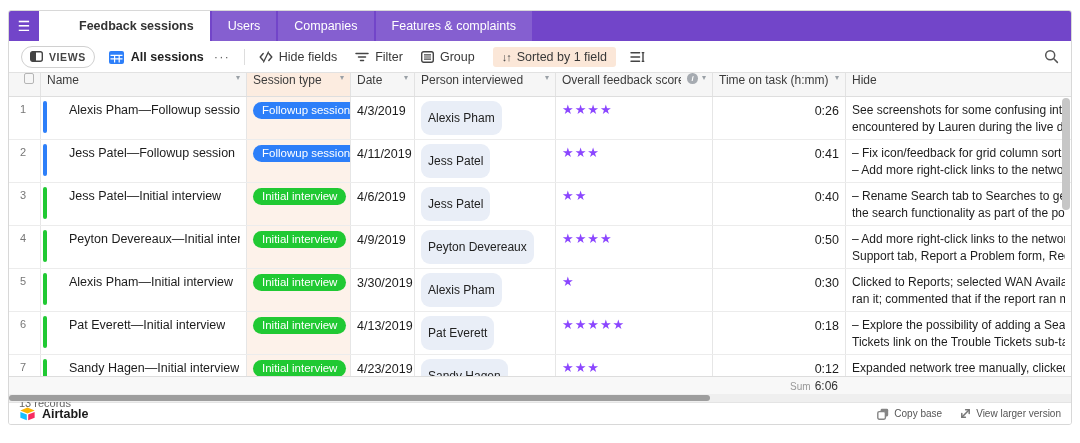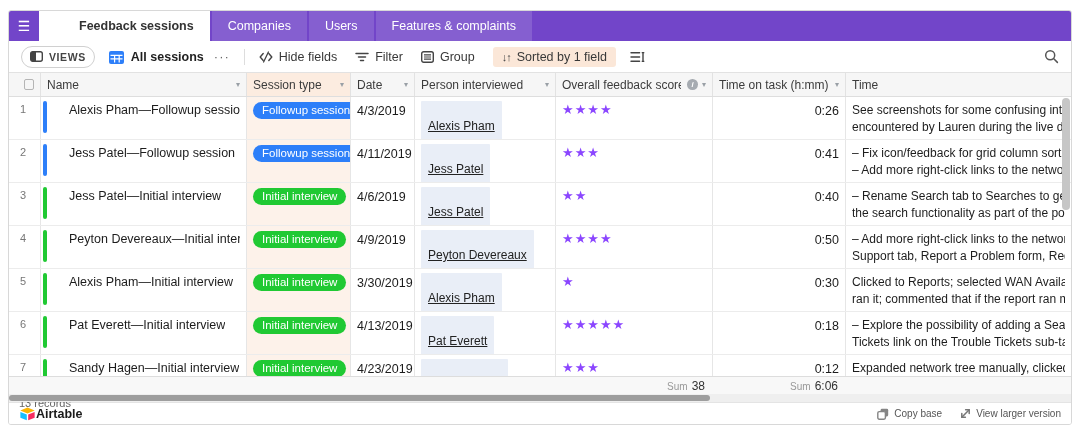--- a/index.html
+++ b/index.html
@@ -30,21 +30,21 @@
   .tb-btn { display:flex; align-items:center; gap:6px; font-size:12.5px;
     margin-right:18px; cursor:pointer; white-space:nowrap; }
   .tb-btn.sorted { background:#fbe7d8; border-radius:3px; padding:3px 9px; margin-right:14px; }
   .sort-glyph { font-size:11px; color:#444; letter-spacing:-1px; }
   .rowheight-btn { cursor:pointer; display:flex; align-items:center; }
   .search-btn { margin-left:auto; cursor:pointer; display:flex; align-items:center; }
 
   
   .gridhead { height:24px; background:#f6f6f6; border-bottom:1px solid #dedede;
     display:flex; align-items:stretch; font-size:12px; color:#3c3c3c; }
-  .hcell { display:flex; align-items:center; padding:0 6px; border-right:1px solid #e2e2e2; }
+  .hcell { display:flex; padding:0 6px; border-right:1px solid #e2e2e2; }
   .hcell .lbl { white-space:nowrap; overflow:hidden; }
   .caret { margin-left:auto; font-size:8px; color:#9aa0a6; padding-left:4px; }
   .hcell.sorted { background:#fcece0; }
   .c-num { width:32px; } .c-name { width:206px; } .c-type { width:104px; }
   .c-date { width:64px; } .c-person { width:141px; } .c-score { width:157px; }
   .c-time { width:133px; } .c-notes { flex:1; border-right:none; }
   .checkbox { width:11px; height:11px; border:1.5px solid #b5b5b5; border-radius:2px;
     margin-left:9px; cursor:pointer; }
   .info-dot { width:11px; height:11px; border-radius:50%; background:#a6abb1; color:#fff;
     font-size:7.5px; display:inline-flex; align-items:center; justify-content:center;
@@ -56,22 +56,22 @@
   .cell.c-notes { border-right:none; }
   .cell.sorted { background:#fdf2ea; }
   .rnum { display:block; padding-top:6px; padding-left:5px; font-size:11px; color:#777; }
   .cell.c-name { display:flex; align-items:flex-start; padding-left:2px; }
   .colorbar { width:4px; height:32px; border-radius:2px; margin-top:4px; flex:none; }
   .nametxt { margin-left:22px; padding-top:6px; font-size:12.5px; color:#1c1c1c;
     white-space:nowrap; overflow:hidden; }
   .pill { display:inline-block; margin-top:5px; padding:2px 9px 3px; border-radius:10px;
     color:#fff; font-size:11.5px; white-space:nowrap; }
   .dateval { display:block; padding-top:7px; font-size:12.5px; color:#1c1c1c; white-space:nowrap; }
-  .chip { display:inline-block; margin-top:4px; padding:18px 7px; border-radius:1px;
-    background:#e9eef7; font-size:12px; color:#222; white-space:nowrap;text-decoration:underline; }
+  .chip { display:inline-block; margin-top:4px; padding:10px 7px; border-radius:9px;
+    background:#e9eef7; font-size:12px; color:#222; white-space:nowrap; }
   .stars { display:block; padding-top:5px; color:#8b46ff; font-size:13px; letter-spacing:1px; }
   .timeval { display:block; padding-top:7px; font-size:12.5px; color:#1c1c1c; text-align:right; }
   .noteline { font-size:12px; line-height:16.5px; color:#1d1d1d; white-space:nowrap; overflow:hidden; }
   .notes-pad { padding-top:5px; }
   .vscroll { position:absolute; top:1px; right:1px; width:8px; height:112px;
     background:#c6c6c6; border-radius:4px; cursor:pointer; }
 
   
   .summary { position:relative; height:18px; background:#f8f8f8; border-top:1px solid #ddd;
     font-size:11px; color:#666; }
@@ -82,36 +82,36 @@
   .sumlabel { font-size:10px; color:#999; margin-right:4px; }
   .sumval { font-size:12px; color:#333; }
 
   .hscroll { height:8px; background:#efefef; position:relative; }
   .hthumb { position:absolute; left:0; top:1px; height:6px; width:66%;
     background:#9e9e9e; border-radius:3px; cursor:pointer; }
 
   
   .bottombar { height:22px; background:#fff; border-top:1px solid #e4e4e4;
     display:flex; align-items:center; padding:0 10px; }
-  .brand { display:flex; align-items:flex-start; cursor:pointer; }
+  .brand { display:flex; align-items:flex-start; gap:6px; cursor:pointer; }
   .brandname { font-size:12.5px; font-weight:700; color:#1a1a1a; }
   .foot-links { margin-left:auto; display:flex; align-items:center; gap:18px; }
   .foot-link { display:flex; align-items:center; gap:5px; font-size:10px; color:#555; cursor:pointer; }
   svg { display:block; }
 </style>
 </head>
 <body>
 
 <div class="frame">
 
   <div class="tabbar">
     <div class="hamburger">☰</div>
     <div class="tab active">Feedback sessions</div>
+    <div class="tab">Users</div>
     <div class="tab">Companies</div>
-    <div class="tab">Users</div>
     <div class="tab">Features &amp; complaints</div>
   </div>
 
   <div class="toolbar">
     <button class="views-btn">
       <span>
           <svg width="13" height="11" viewBox="0 0 13 11">
             <rect x="0.7" y="0.7" width="11.6" height="9.6" rx="2" fill="none" stroke="#444" stroke-width="1.4"></rect>
             <path d="M2.7 0.7 h3.3 v9.6 h-3.3 a2 2 0 0 1 -2 -2 v-5.6 a2 2 0 0 1 2 -2 z" fill="#444"></path>
           </svg>
@@ -202,21 +202,21 @@
     <div class="hcell c-score">
       <span class="lbl">Overall feedback score</span>
       <span class="info-dot">i</span>
       <span class="caret">▾</span>
     </div>
     <div class="hcell c-time">
       <span class="lbl">Time on task (h:mm)</span>
       <span class="caret">▾</span>
     </div>
     <div class="hcell c-notes">
-      <span class="lbl">Time</span>
+      <span class="lbl">Hide</span>
     </div>
   </div>
 
   <div class="gridbody">
     <div class="vscroll"></div>
   <div class="grow">
         <div class="cell c-num">
           <div class="rnum">1</div>
         </div>
         <div class="cell c-name">
@@ -380,23 +380,20 @@
         </div>
         <div class="cell c-notes notes-pad">
           <div class="noteline">Expanded network tree manually, clicked on</div>
           <div class="noteline"></div>
         </div>
       </div>
     </div>
 
   <div class="summary">
     <span class="records">13 records</span>
-    <span class="sumblock score">
-      <span class="sumlabel">Sum</span><span class="sumval">38</span>
-    </span>
     <span class="sumblock time">
       <span class="sumlabel">Sum</span><span class="sumval">6:06</span>
     </span>
   </div>
 
   <div class="hscroll">
     <div class="hthumb"></div>
   </div>
 
   <div class="bottombar">

